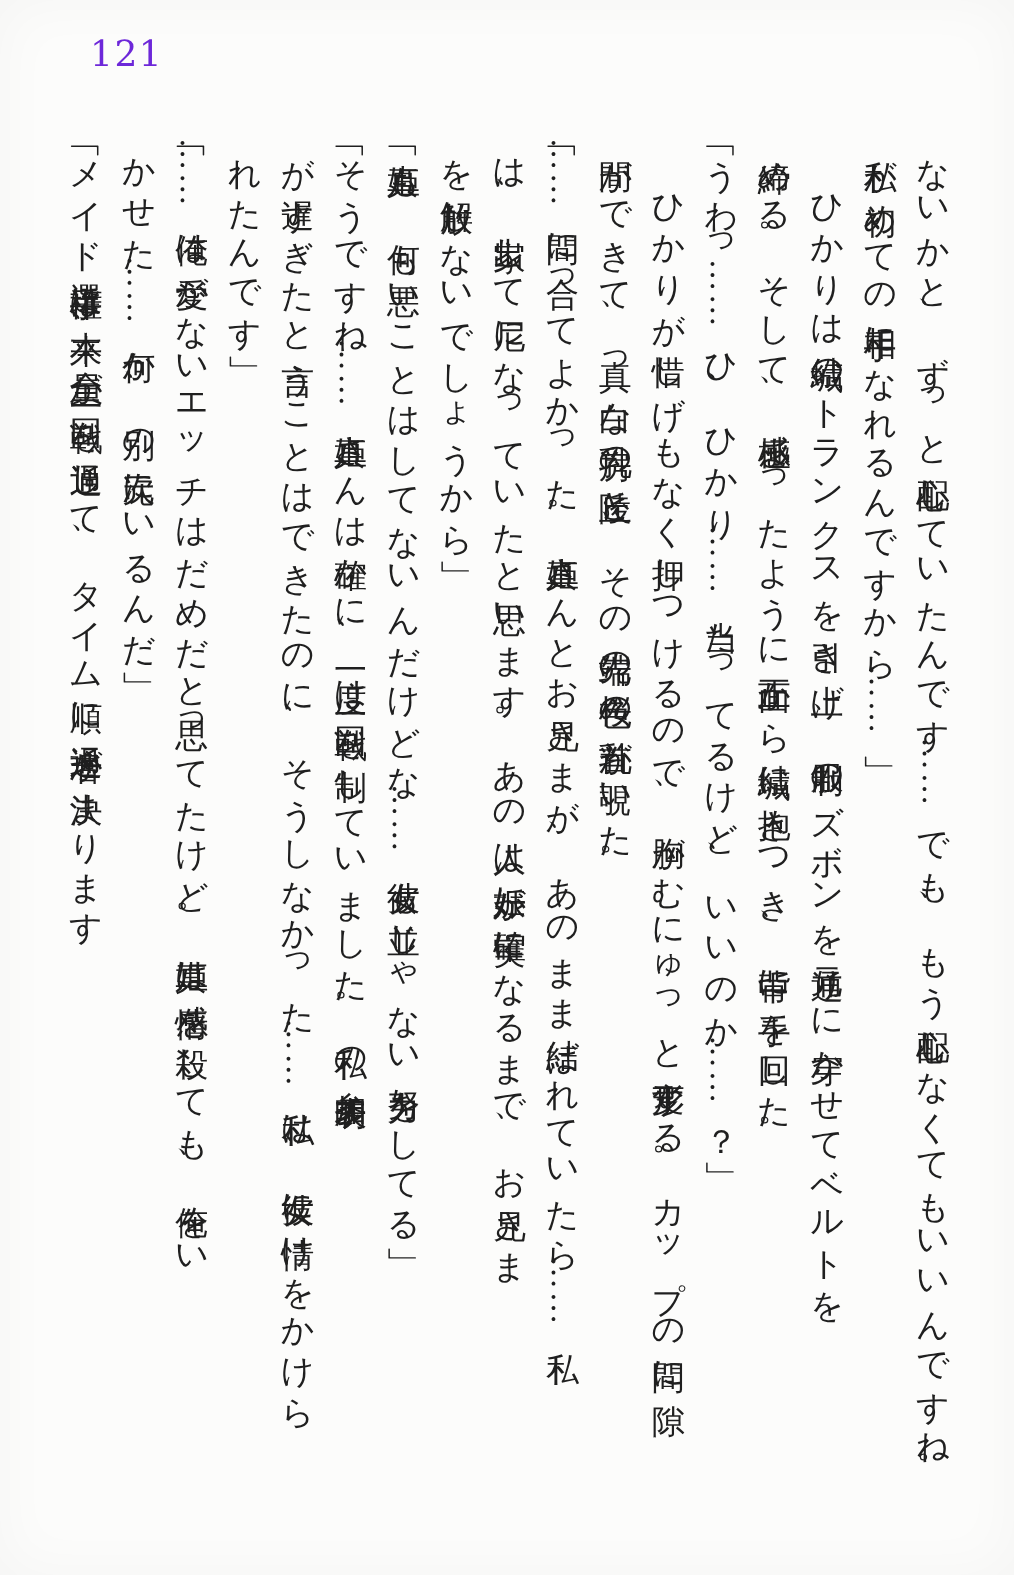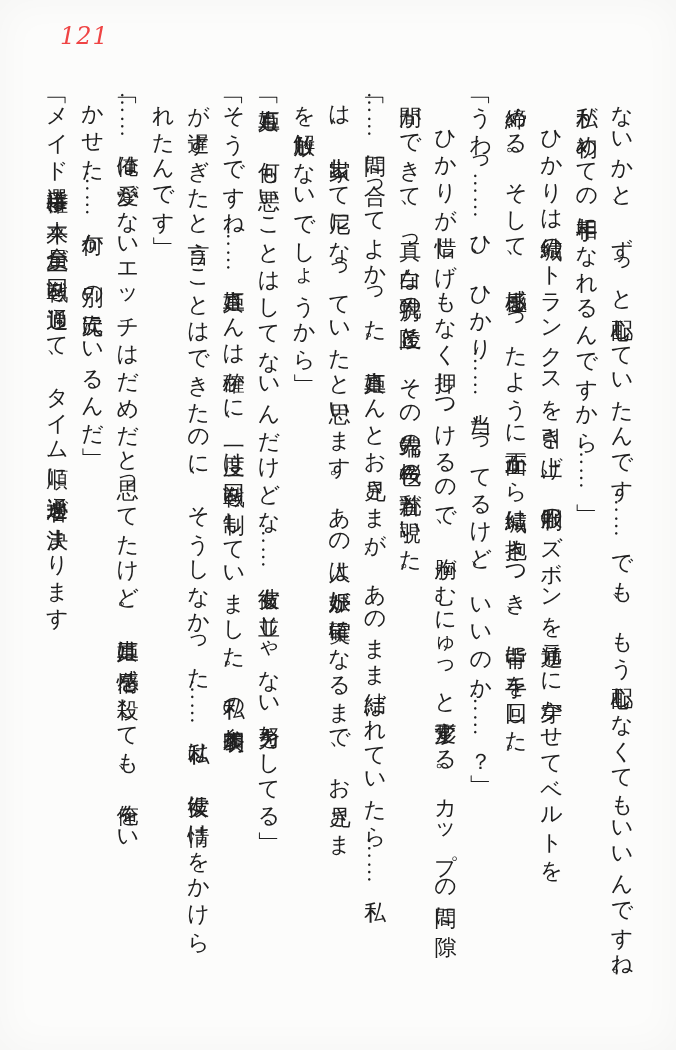--- a/index.html
+++ b/index.html
@@ -17,24 +17,23 @@
     width: 676px;
     height: 1050px;
     background: #fcfcfb;
     box-shadow: inset 0 0 40px rgba(0,0,0,0.03);
   }
   .page-number {
     position: absolute;
     top: 22px;
     left: 60px;
     font-family: "DejaVu Serif", "Liberation Serif", serif;
-    font-style: italic;
     font-size: 24px;
     letter-spacing: 1px;
-    color: #ef4444;
+    color: #6d28d9;
   }
   .text-block {
     position: absolute;
     top: 90px;
     right: 36px;
     height: 960px;
     writing-mode: vertical-rl;
     text-orientation: mixed;
     font-family: "Liberation Serif", "DejaVu Serif", serif;
     font-size: 22px;

